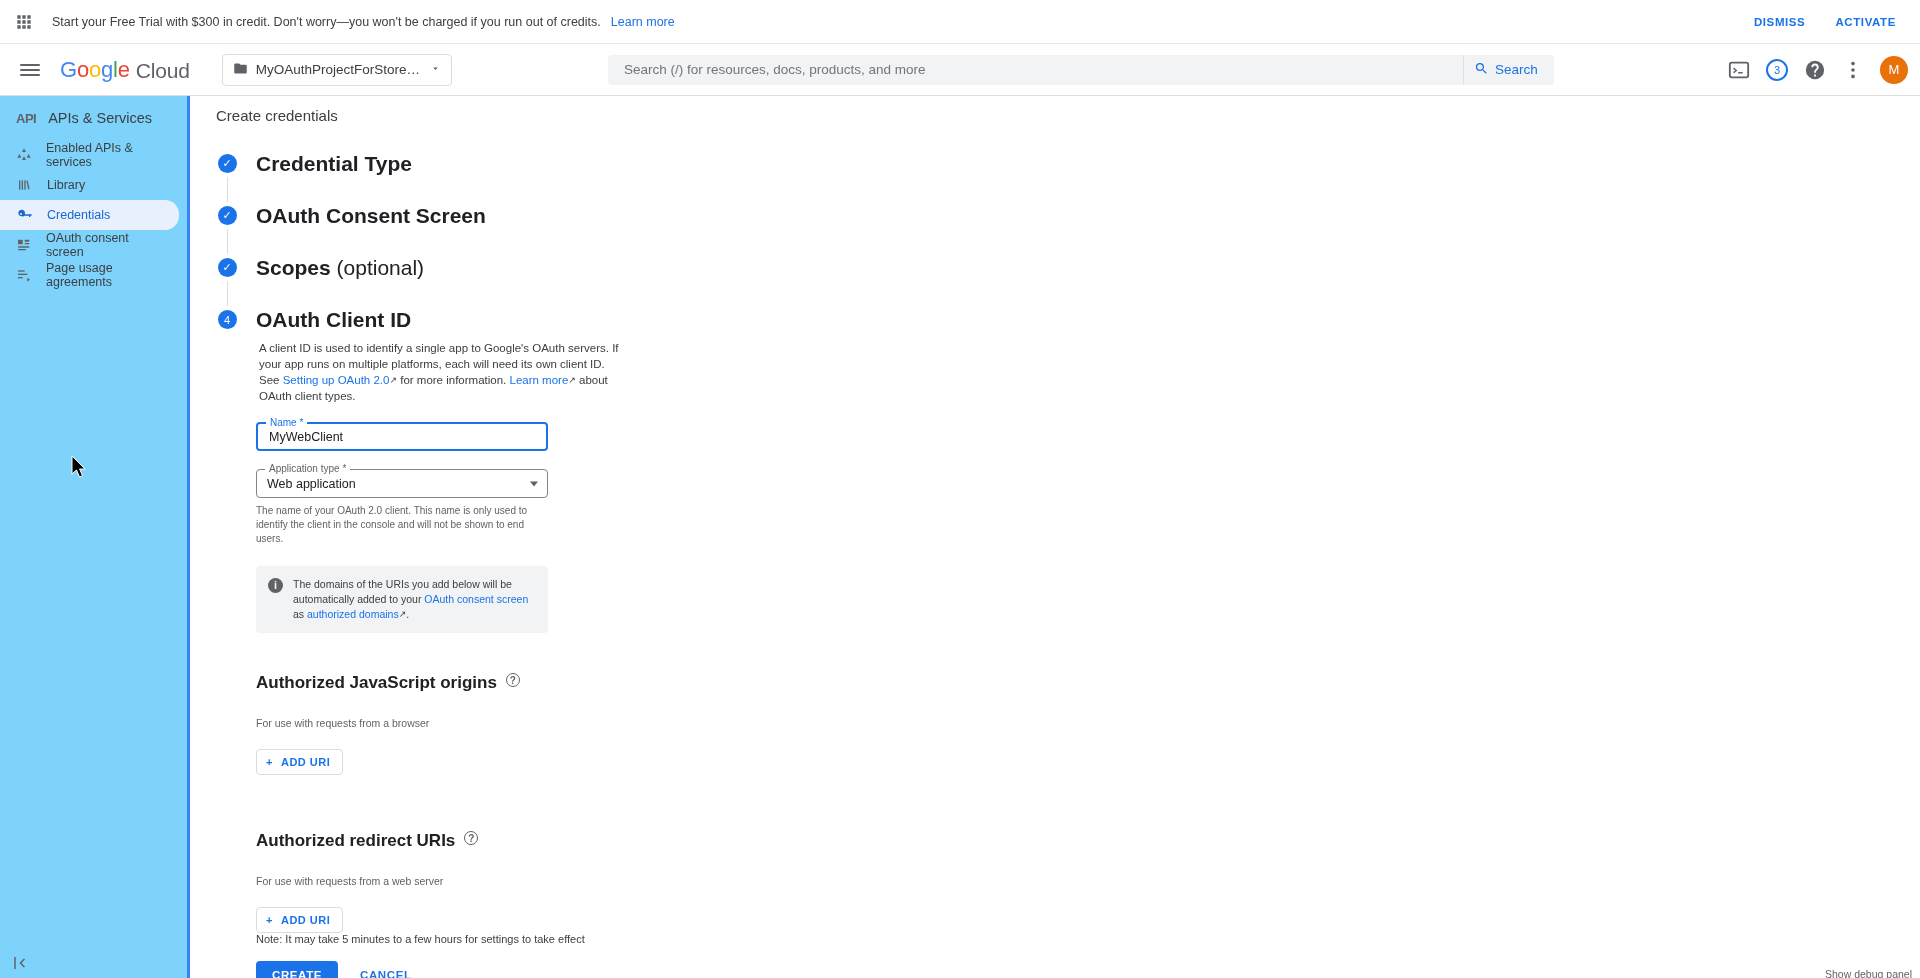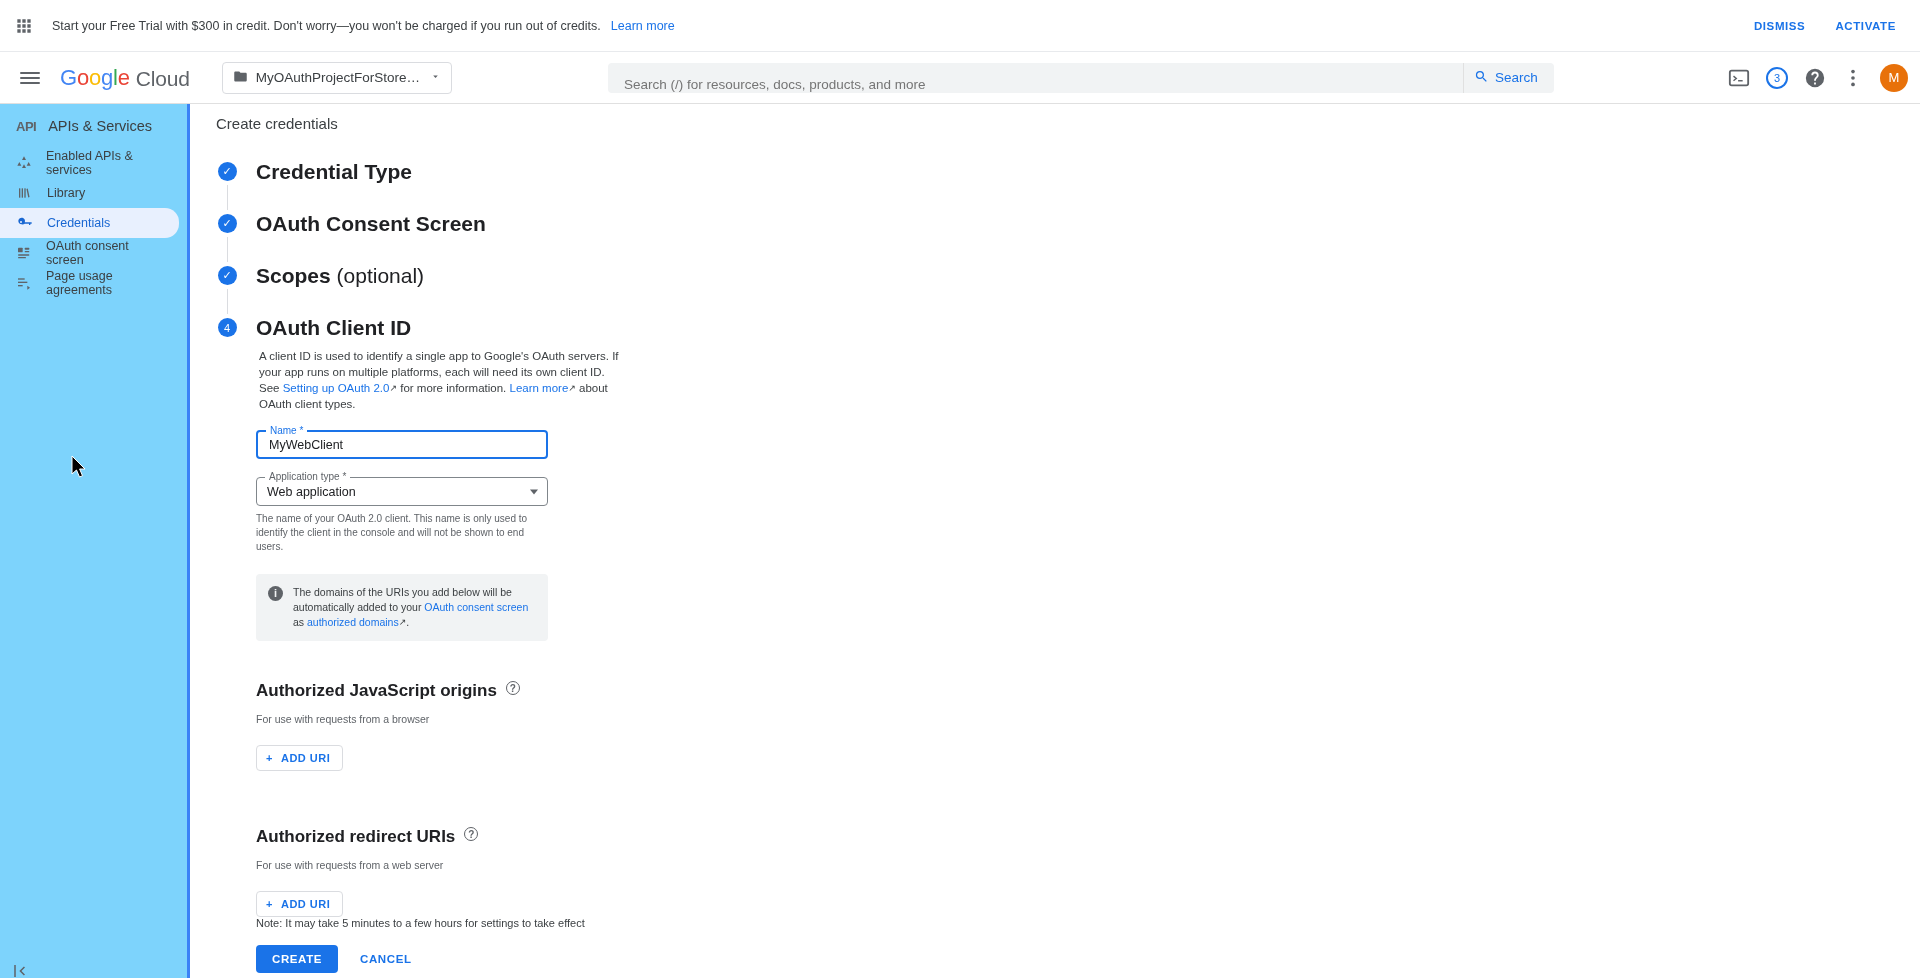--- a/index.html
+++ b/index.html
@@ -8,21 +8,21 @@
     width: 1920px; height: 978px;
     overflow: hidden;
     background: #fff;
     font-family: "Liberation Sans", sans-serif;
     color: #202124;
   }
   a { color: #1a73e8; text-decoration: none; }
 
   
   .trial-banner {
-    height: 52px;
+    height: 44px;
     background: #fff;
     border-bottom: 1px solid #e8eaed;
     display: flex;
     align-items: center;
     padding: 0 14px;
     font-size: 12.5px;
     color: #3c4043;
     gap: 10px;
   }
   .grid-icon { width: 20px; height: 20px; display: block; }
@@ -61,21 +61,21 @@
   .logo .cloud { color: #5f6368; font-size: 21px; font-weight: 400; }
   .project-chip {
     display: flex; align-items: center; gap: 8px;
     border: 1px solid #dadce0; border-radius: 4px;
     height: 32px; padding: 0 10px; margin-left: 22px;
     font-size: 13.5px; color: #3c4043; cursor: pointer; max-width: 230px;
   }
   .project-chip .name { white-space: nowrap; overflow: hidden; text-overflow: ellipsis; }
   .searchwrap { flex: 1; display: flex; justify-content: center; }
   .searchbox {
-    display: flex; align-items: flex-end;
+    display: flex; align-items: center;
     width: 855px; height: 30px;
     background: #f1f3f4; border-radius: 4px 0 0 4px;
     padding: 0 14px; font-size: 13.5px; color: #5f6368;
   }
   .searchbox input {
     border: none; background: transparent; outline: none;
     width: 100%; font-size: 13.5px; color: #3c4043;
     font-family: inherit;
   }
   .search-btn {
@@ -193,21 +193,21 @@
   .section-title {
     font-size: 17px; font-weight: bold; color: #202124;
     display: flex; gap: 9px; margin-top: 40px;
   }
   .help-ic {
     width: 14px; height: 14px; border-radius: 50%;
     border: 1.5px solid #5f6368; color: #5f6368;
     font-size: 10px; font-weight: bold;
     display: flex; align-items: center; justify-content: center; cursor: pointer;
   }
-  .section-sub { font-size: 10.5px; color: #5f6368; margin-top: 12px; }
+  .section-sub { font-size: 10.5px; color: #5f6368; margin-top: 24px; }
   .add-uri {
     margin-top: 20px;
     display: inline-flex; align-items: center; gap: 8px;
     border: 1px solid #dadce0; border-radius: 4px;
     height: 26px; padding: 0 12px 0 9px;
     font-size: 11px; font-weight: bold; letter-spacing: .5px;
     color: #1a73e8; background: #fff; cursor: pointer; font-family: inherit;
   }
   .note { font-size: 11px; color: #3c4043; }
   .btn-row { display: flex; align-items: center; gap: 10px; margin-top: 16px; }

